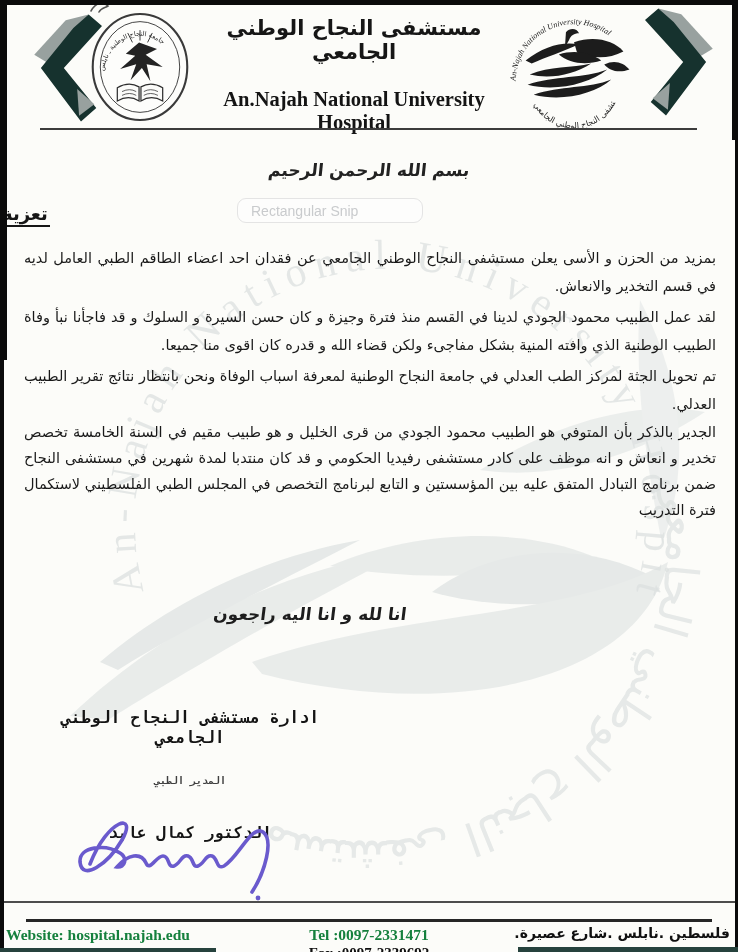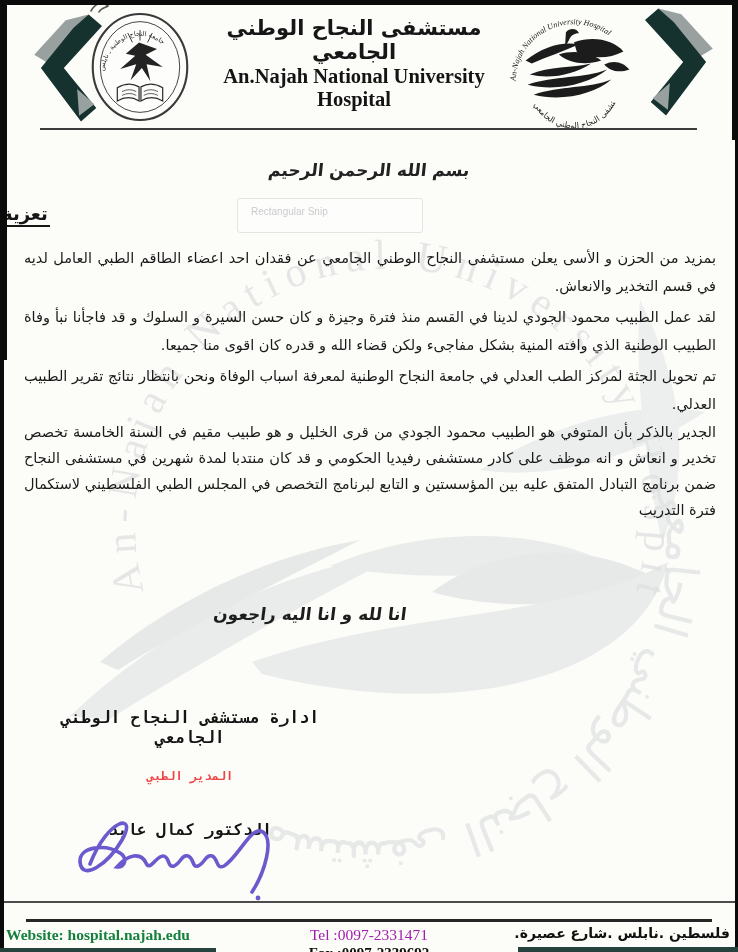--- a/index.html
+++ b/index.html
@@ -19,58 +19,58 @@
   .edge-right-thick{position:absolute;top:0;right:0;width:6px;height:140px;background:#0b0b0b;z-index:4;}
 
   .hdr-chevron-l{position:absolute;left:18px;top:12px;z-index:2;}
   .hdr-chevron-r{position:absolute;right:9px;top:8px;z-index:2;transform:scaleX(-1);}
   .seal{position:absolute;left:88px;top:8px;z-index:2;}
   .hosp-logo{position:absolute;left:503px;top:2px;z-index:2;}
   .pen-squiggle{position:absolute;left:88px;top:0;z-index:2;}
 
   .hdr-titles{position:absolute;left:196px;top:16px;width:316px;text-align:center;z-index:2;}
   .hdr-ar{font-size:21px;font-weight:bold;direction:rtl;letter-spacing:0;color:#161616;}
-  .hdr-en{margin-top:1px;font-family:"Liberation Serif",serif;font-weight:bold;font-size:20.5px;color:#141414;}
+  .hdr-en{margin-top:24px;font-family:"Liberation Serif",serif;font-weight:bold;font-size:20.5px;color:#141414;}
   .hdr-rule{position:absolute;top:128px;left:40px;width:657px;height:2px;background:#3c3c3c;z-index:2;}
 
   .wm{position:absolute;left:0;top:0;z-index:0;}
 
   .basmala{position:absolute;top:160px;left:0;width:100%;text-align:center;
     font-size:17px;font-weight:bold;direction:rtl;color:#222;transform:skewX(-6deg);z-index:1;}
-  .snip-tip{position:absolute;left:237px;top:198px;width:186px;height:35px;
-    background:rgba(252,252,252,.82);border:1px solid #e4e4e4;border-radius:3px;
-    font-family:"Liberation Sans",sans-serif;font-size:10px;color:#c9cbcd;
+  .snip-tip{position:absolute;left:237px;top:198px;width:186px;height:25px;
+    background:rgba(252,252,252,.82);border:1px solid #e4e4e4;border-radius:9px;
+    font-family:"Liberation Sans",sans-serif;font-size:14px;color:#c9cbcd;
     line-height:25px;padding-left:13px;z-index:6;box-sizing:border-box;white-space:nowrap;overflow:hidden;}
   .cond-title{position:absolute;top:203px;left:0;width:100%;text-align:left;z-index:1;}
   .cond-title span{font-size:18px;font-weight:bold;color:#161616;border-bottom:2.5px solid #161616;
     padding:0 2px 1px 2px;letter-spacing:1px;}
 
   .para{position:absolute;left:24px;width:692px;direction:rtl;text-align:justify;
     font-size:14.5px;line-height:28px;color:#191919;z-index:1;}
   .p1{top:244px;}
   .p2{top:303px;}
   .p3{top:362px;}
   .p4{top:419px;line-height:26px;}
   .p5{top:521px;line-height:27px;}
 
   .istirjaa{position:absolute;top:604px;left:0;width:620px;text-align:center;
     font-size:17px;font-weight:bold;direction:rtl;color:#1d1d1d;transform:skewX(-7deg);z-index:1;}
 
   .sig-block{position:absolute;left:28px;top:708px;width:324px;text-align:center;direction:rtl;z-index:1;font-family:Liberation Mono, monospace;}
   .sig-org{font-size:16.5px;font-weight:bold;color:#141414;}
-  .sig-role{margin-top:21px;font-size:12px;font-weight:bold;color:#ef4444;}
+  .sig-role{margin-top:27px;font-size:10px;font-weight:bold;color:#404040;}
   .sig-name{margin-top:36px;font-size:16px;font-weight:bold;color:#141414;}
   .sig-ink{position:absolute;left:62px;top:806px;z-index:2;}
 
   .foot-line-a{position:absolute;top:901px;left:0;width:100%;height:2px;background:#4d4d4d;z-index:3;}
   .foot-rule{position:absolute;top:919px;left:26px;width:686px;height:3px;background:#262626;z-index:3;}
   .foot-web{position:absolute;left:6px;top:926px;font-family:"Liberation Serif",serif;
     font-weight:bold;font-size:15.5px;color:#15803d;z-index:3;}
   .foot-tel{position:absolute;left:0;top:926px;width:100%;text-align:center;
-    font-family:"Liberation Serif",serif;font-weight:normal;font-size:15.5px;color:#a21caf;z-index:3;}
+    font-family:"Liberation Serif",serif;font-weight:bold;font-size:15.5px;color:#15803d;z-index:3;}
   .foot-fax{position:absolute;left:0;top:945px;width:100%;height:7px;overflow:hidden;text-align:center;
     font-family:"Liberation Serif",serif;font-weight:bold;font-size:15px;color:#101010;z-index:3;}
   .foot-addr{position:absolute;right:8px;top:925px;direction:rtl;font-size:14px;
     font-weight:bold;color:#101010;z-index:3;}
   .foot-bar-l{position:absolute;left:0;bottom:0;width:216px;height:4px;background:#26423d;z-index:5;}
   .foot-bar-r{position:absolute;right:0;bottom:0;width:220px;height:5px;background:#26423d;z-index:5;}
 </style>
 </head>
 <body>
 

